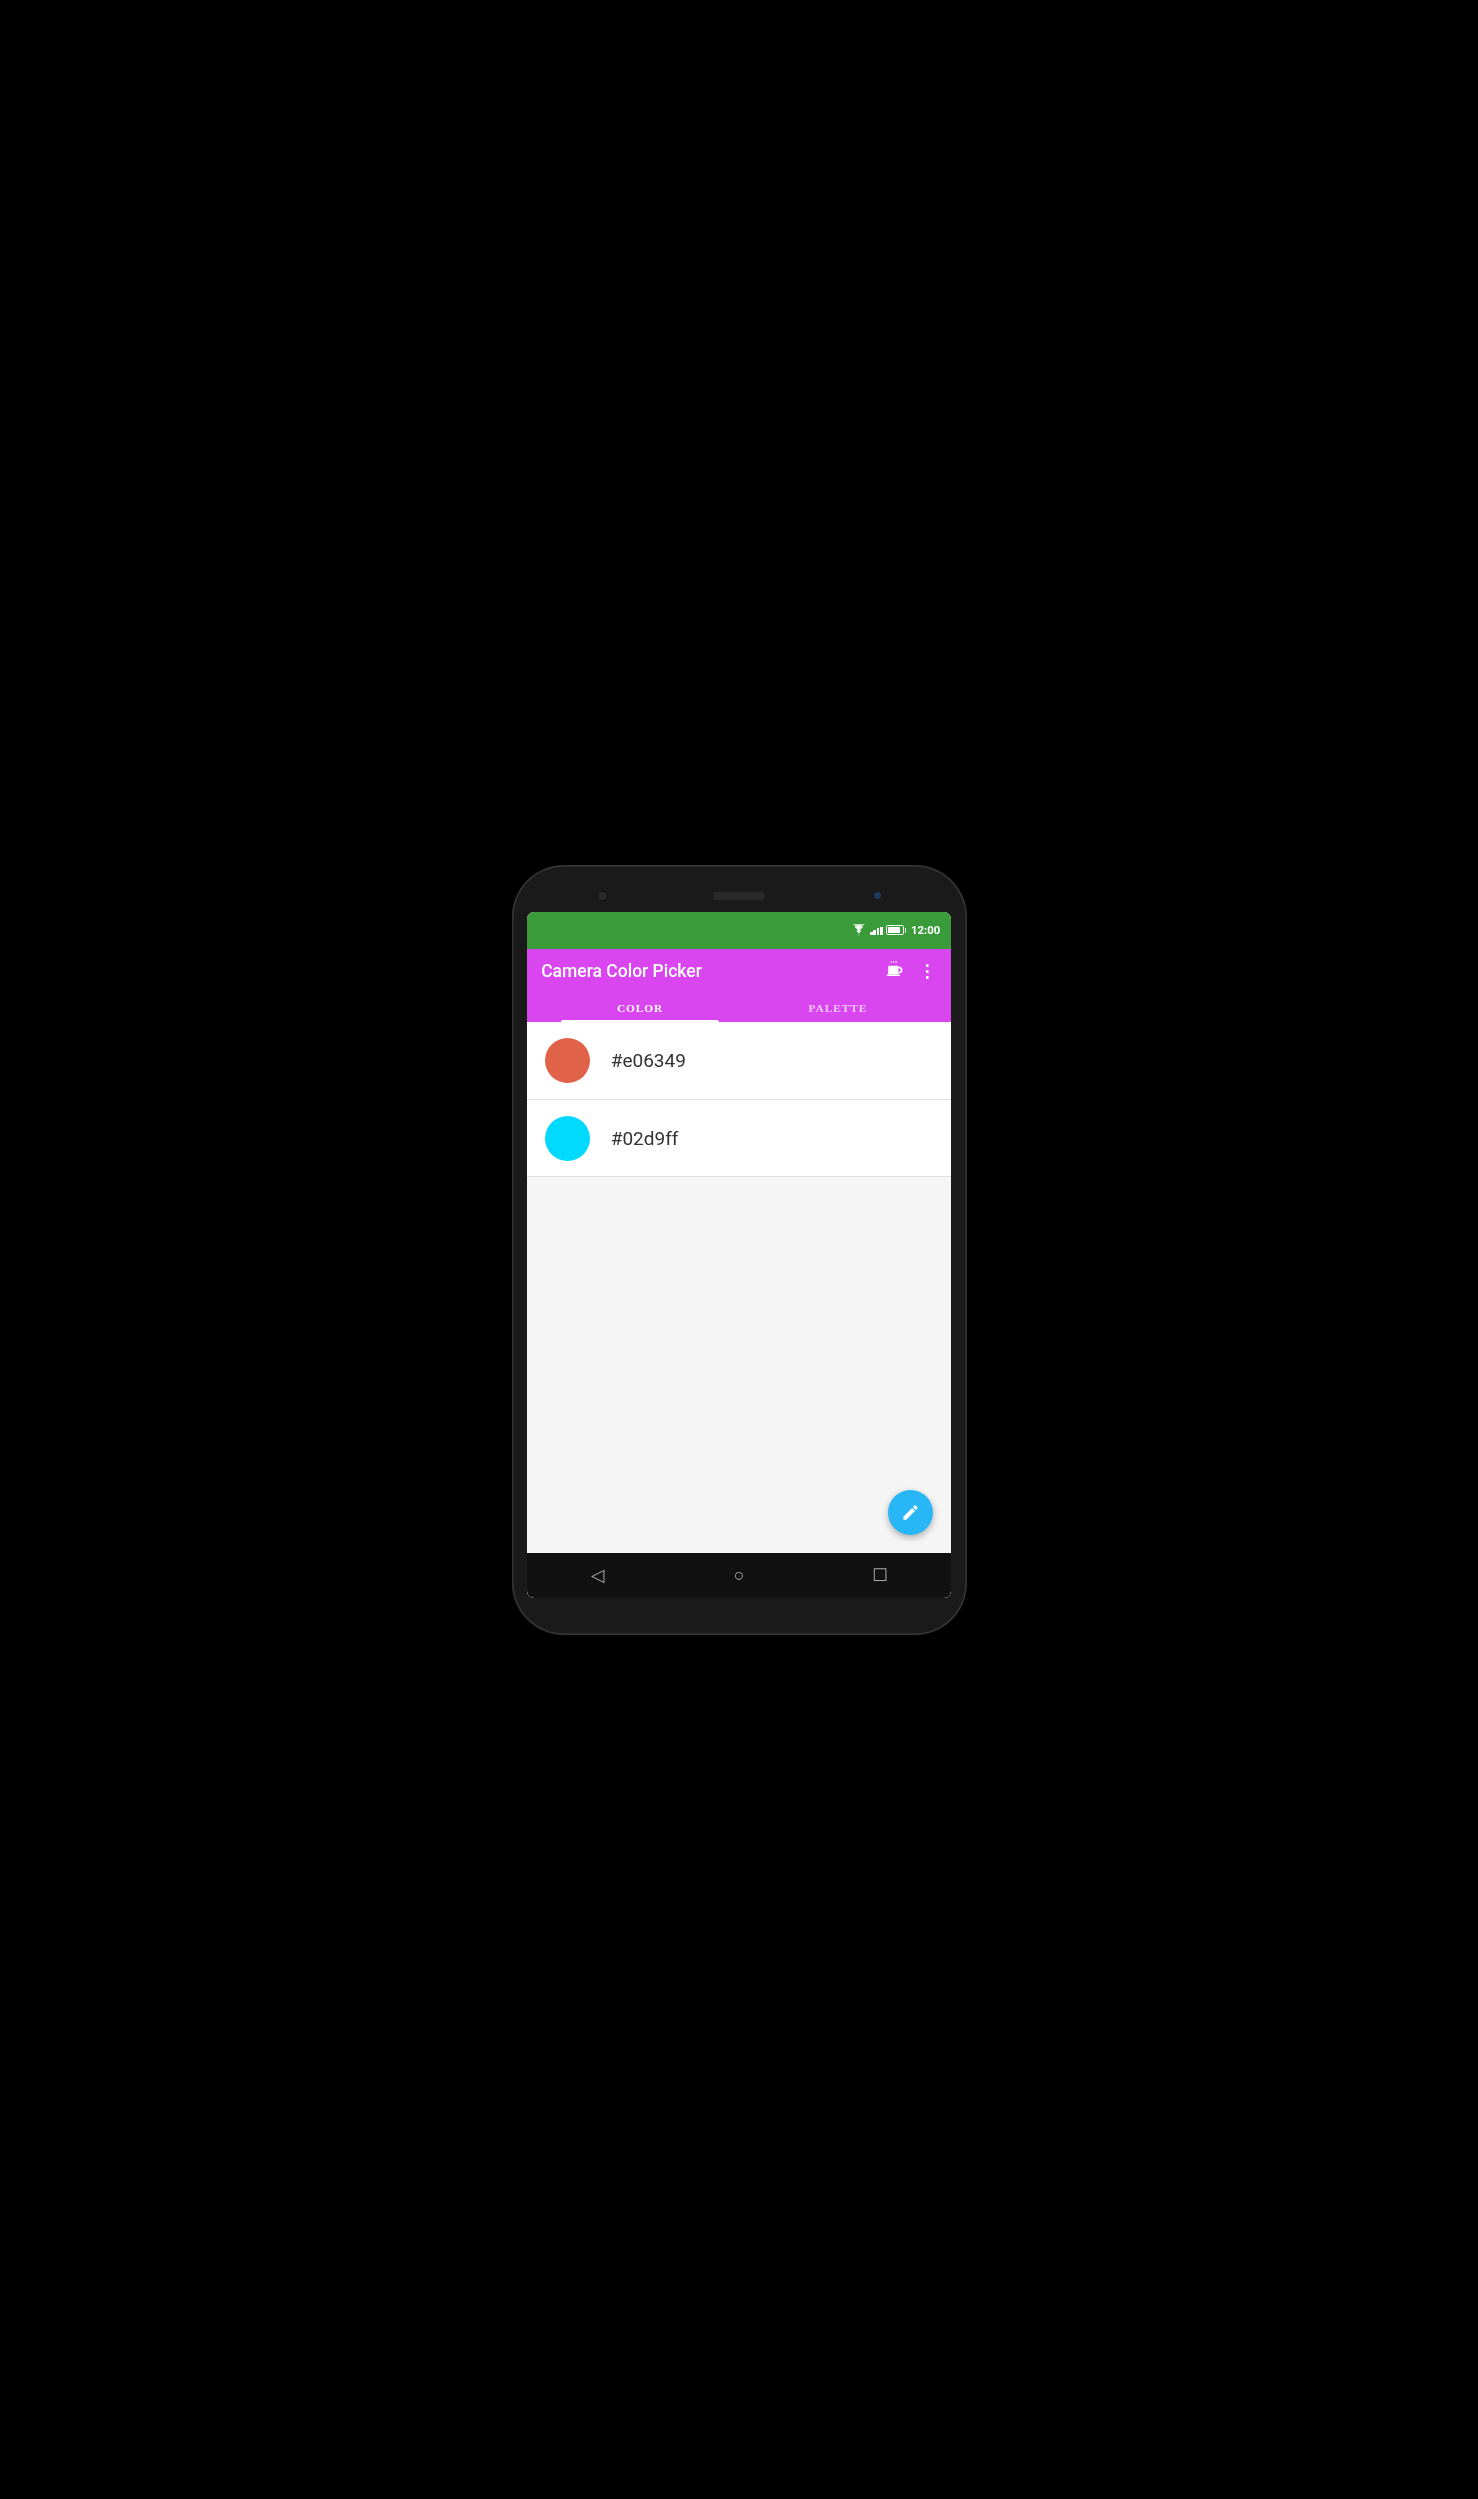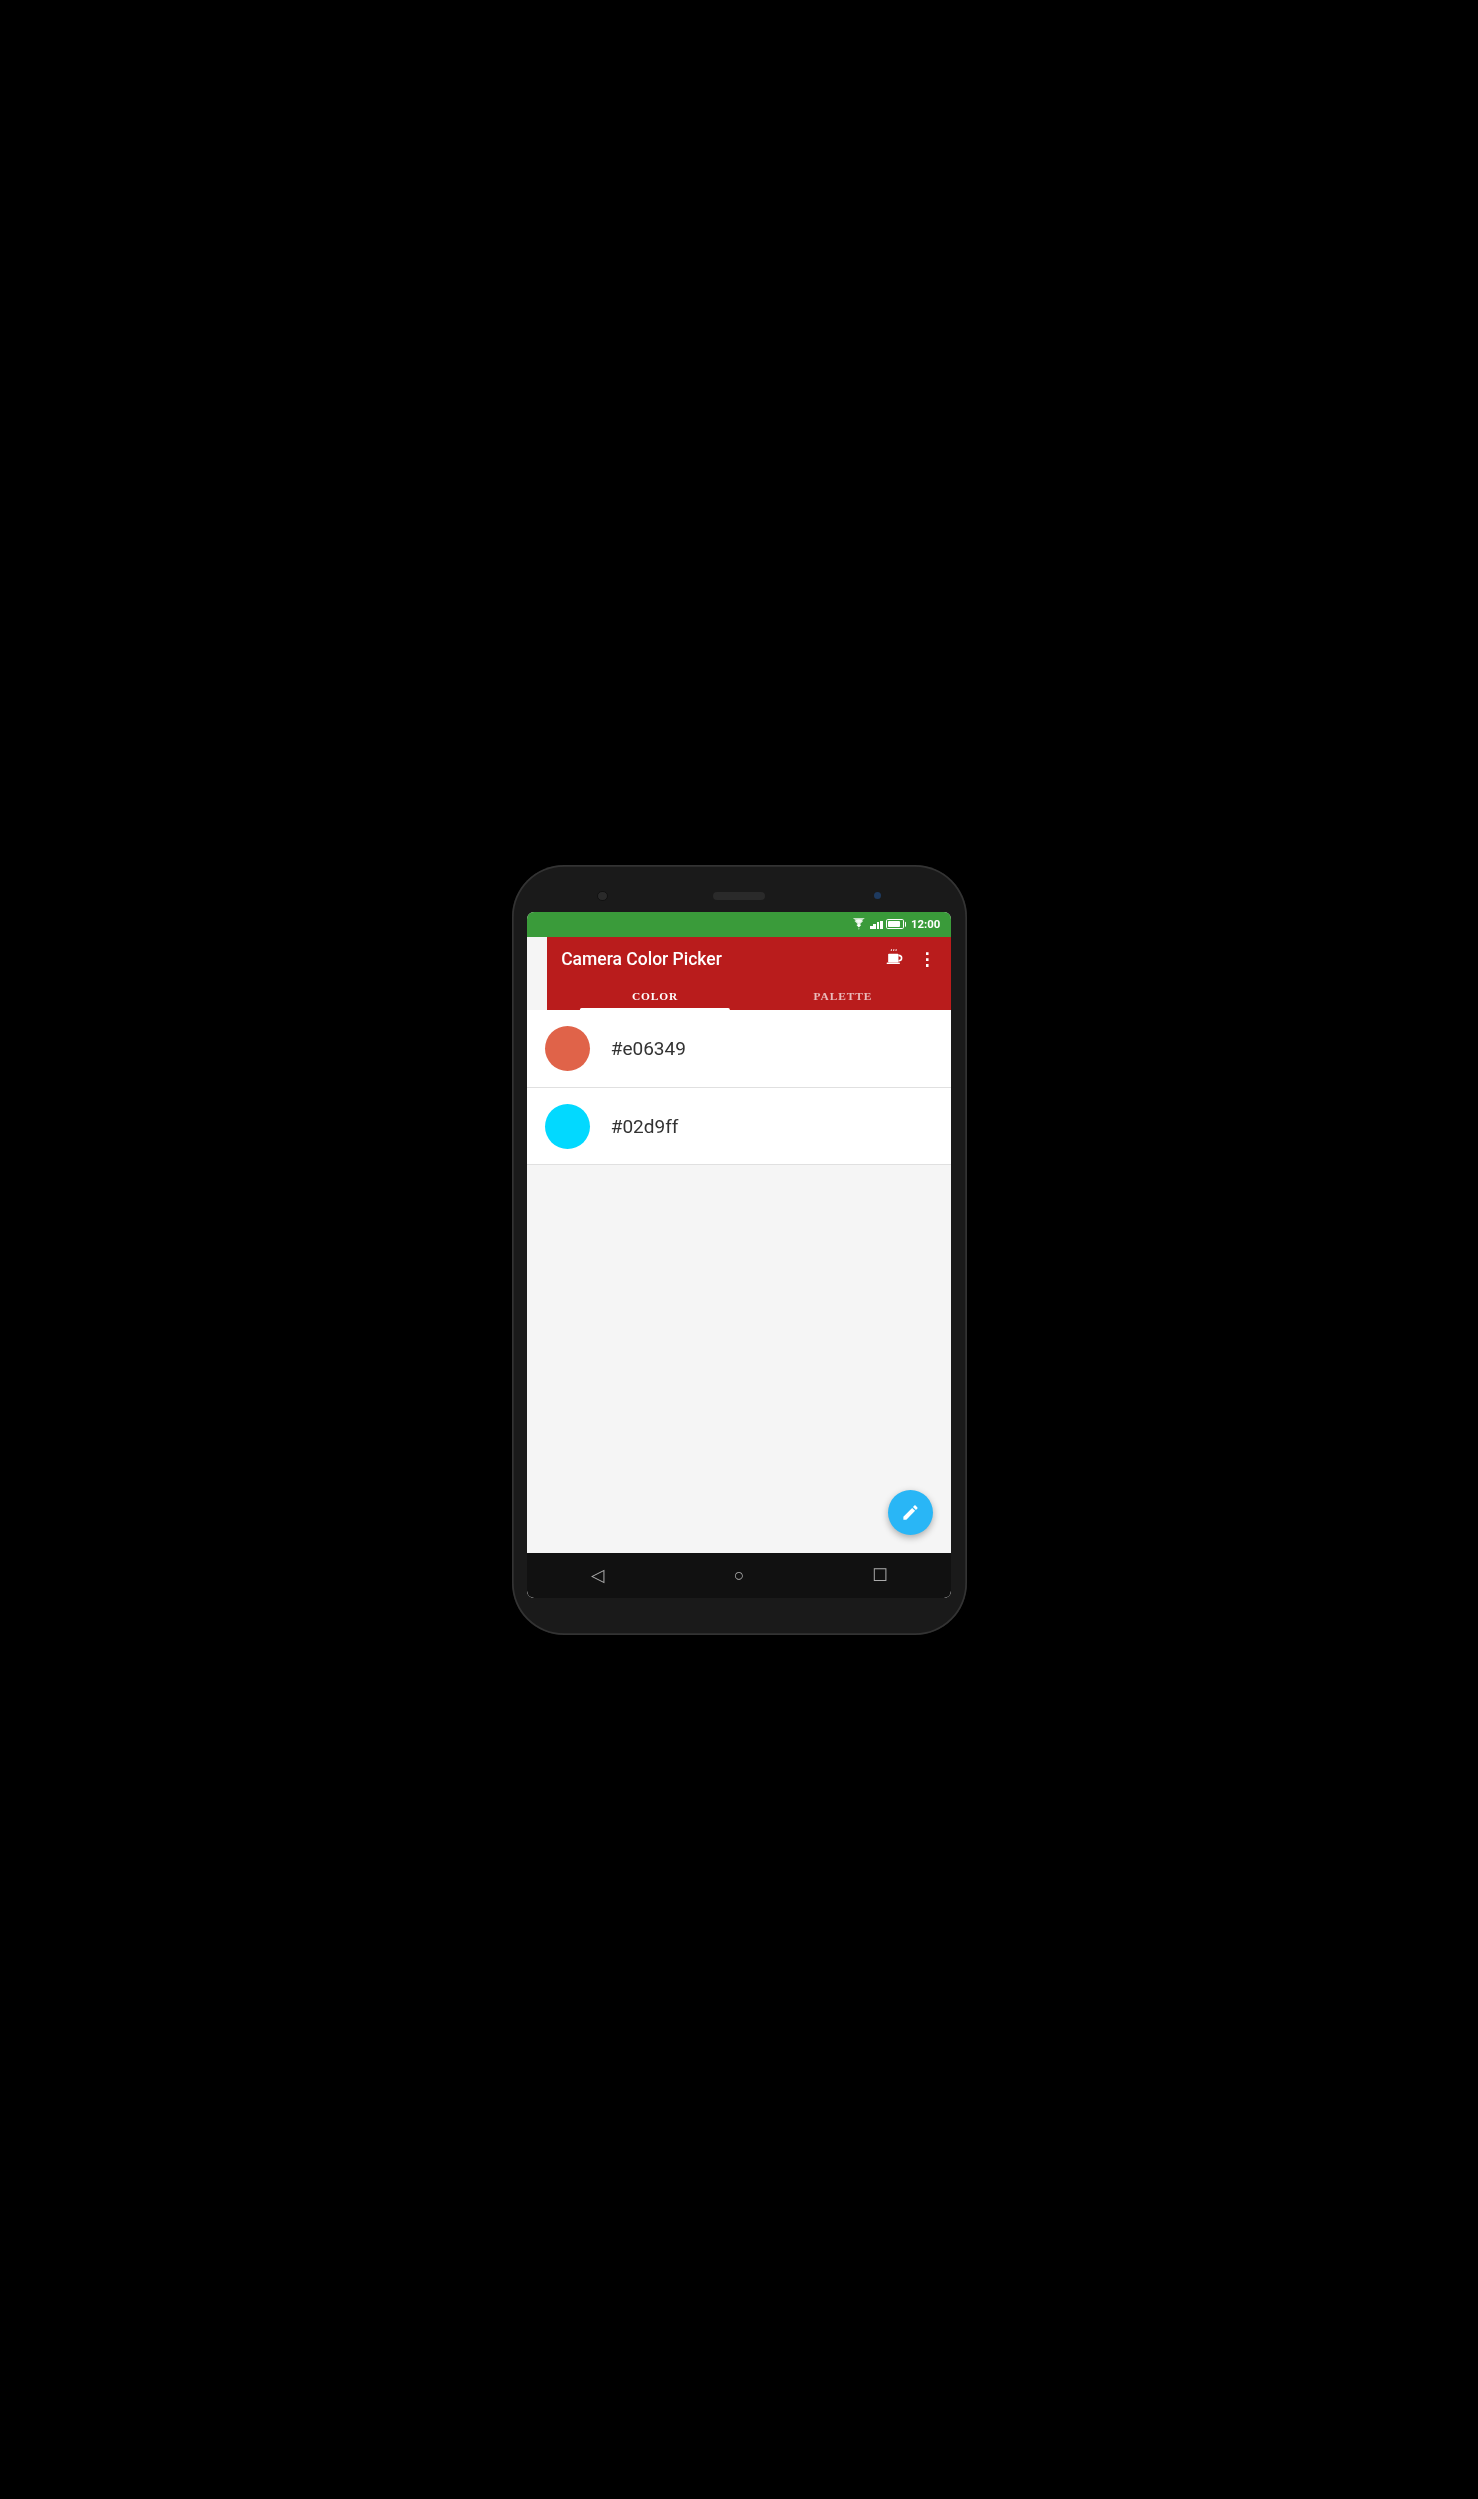--- a/index.html
+++ b/index.html
@@ -64,21 +64,21 @@
       flex: 1;
       background: #f5f5f5;
       border-radius: 7px;
       overflow: hidden;
       display: flex;
       flex-direction: column;
     }
 
     .status-bar {
       background: #3a9b3a;
-      height: 25px;
+      height: 37px;
       display: flex;
       align-items: center;
       justify-content: flex-end;
       padding: 0 10.5px;
       flex-shrink: 0;
     }
 
     .status-icons {
       display: flex;
       align-items: center;
@@ -131,24 +131,23 @@
     }
 
     .time-text {
       color: white;
       font-size: 11.4px;
       font-weight: bold;
       margin-left: 3.5px;
     }
 
     .app-bar {
-      background: #b91c1c;
+      background: #d946ef;
       padding: 12.2px 14px 0;
       flex-shrink: 0;
-      margin-left: 20px;
     }
 
     .app-bar-top {
       display: flex;
       align-items: center;
       justify-content: space-between;
       margin-bottom: 12.2px;
     }
 
     .app-title {

